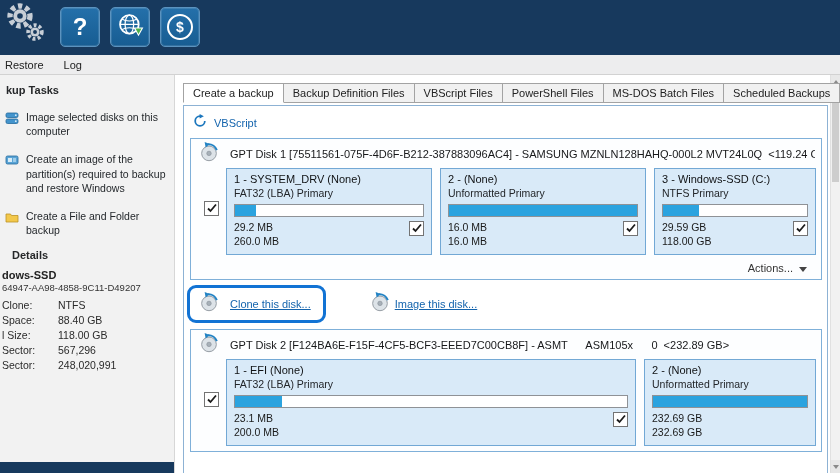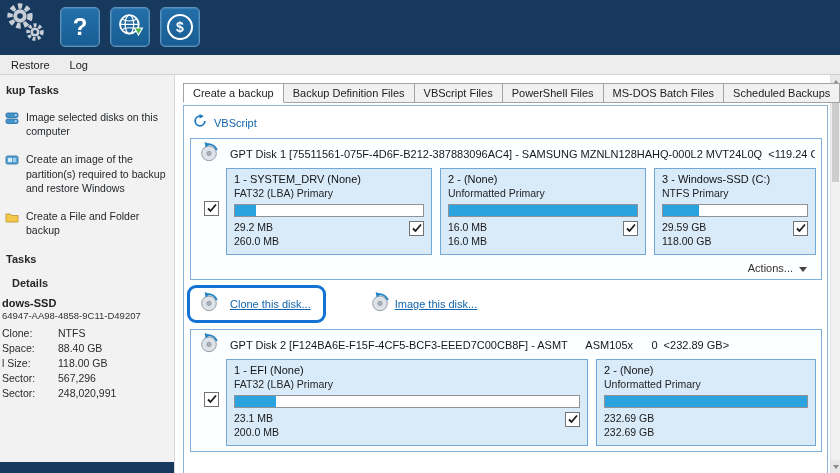--- a/index.html
+++ b/index.html
@@ -19,21 +19,21 @@
   }
   .help-q { color:#fff; font-size:24px; font-weight:bold; line-height:1; }
   .dollar-circle { width:22px; height:22px; border:2px solid #fff; border-radius:50%;
     display:flex; align-items:center; justify-content:center; }
   .dollar-circle span { color:#fff; font-weight:bold; font-size:14px; line-height:1; }
   
   .menubar { position:absolute; left:0; top:55px; width:840px; height:20px;
     background:#ededee; border-bottom:1px solid #d2d2d2; box-sizing:border-box;
     display:flex; align-items:center; }
   .menu-item { font-size:11px; color:#222; padding:0 10px; }
-  .menu-item:first-child { padding-left:11px; }
+  .menu-item:first-child { padding-left:5px; }
   
   .sidebar { position:absolute; left:0; top:75px; width:175px; height:398px;
     background:#f2f2f2; border-right:1px solid #d7d7d7; box-sizing:border-box; overflow:hidden; }
   .side-header { font-size:11px; font-weight:bold; color:#26282a; margin:9px 0 4px 6px; }
   .task { display:flex; gap:6px; margin:14px 4px 0 5px; cursor:pointer; }
   .t-icon { flex:none; width:15px; padding-top:1px; }
   .t-label { font-size:10.5px; color:#24282c; line-height:1.35; }
   .side-subheader { font-size:11px; font-weight:bold; color:#26282a; margin:12px 0 2px 12px; }
   .vol-name { font-size:11px; font-weight:bold; color:#222; margin:8px 0 1px 2px; }
   .vol-guid { font-size:9.5px; color:#333; margin:1px 0 6px 2px; white-space:nowrap; }
@@ -56,21 +56,21 @@
   
   .disk-panel { margin:6px 5px 0 6px; border:1px solid #7fb0d9; background:#fdfeff; overflow:hidden; }
   .disk-head { display:flex; align-items:center; gap:9px; padding:2px 6px; height:25px; }
   .disk-title { font-size:11px; color:#17181a; white-space:pre; overflow:hidden; }
   .disk-body { display:flex; padding:0 5px 5px 6px; }
   .disk-cb { margin:33px 7px 0 7px; flex:none; }
   .cards { display:flex; gap:8px; flex:1; min-width:0; }
   .card { position:relative; box-sizing:border-box; height:87px; padding:4px 7px;
     background:#d9eaf8; border:1px solid #72a8d5; cursor:pointer; }
   .w206 { width:206px; flex:none; }
-  .w410 { width:362px; flex:none; }
+  .w410 { width:410px; flex:none; }
   .wfill { flex:1; min-width:120px; }
   .p-name { font-size:11px; color:#101214; white-space:nowrap; overflow:hidden; }
   .p-type { font-size:10.5px; color:#23262a; margin-top:2px; white-space:nowrap; overflow:hidden; }
   .p-bar { margin-top:5px; height:11px; background:#fff; border:1px solid #8f9296; }
   .p-fill { height:100%; background:#2ba3df; }
   .p-used { font-size:10.5px; margin-top:4px; }
   .p-total { font-size:10.5px; margin-top:2px; }
   .p-cb { position:absolute; right:7px; bottom:18px; }
   .actions-row { display:flex; justify-content:flex-end; align-items:center; gap:6px;
     padding:2px 14px 5px 0; font-size:11px; color:#333; cursor:pointer; }
@@ -176,21 +176,20 @@
 
     <div class="task">
       <span class="t-icon">
         <svg width="14" height="13" viewBox="0 0 14 13">
           <path d="M1 3 L1 11 L13 11 L13 4.5 L6.5 4.5 L5.5 3 Z" fill="#f3c84b" stroke="#bb9326" stroke-width="0.8"></path>
         </svg>
       </span>
       <span class="t-label">Create a File and Folder backup</span>
     </div>
 
-    <div class="side-header" style="margin-top:16px;">Tasks</div>
 
     <div class="side-subheader">Details</div>
 
     <div class="vol-name">dows-SSD</div>
     <div class="vol-guid">64947-AA98-4858-9C11-D49207</div>
 
     <div class="detail-row">
       <span class="dl">Clone:</span>
       <span class="dv">NTFS</span>
     </div>

